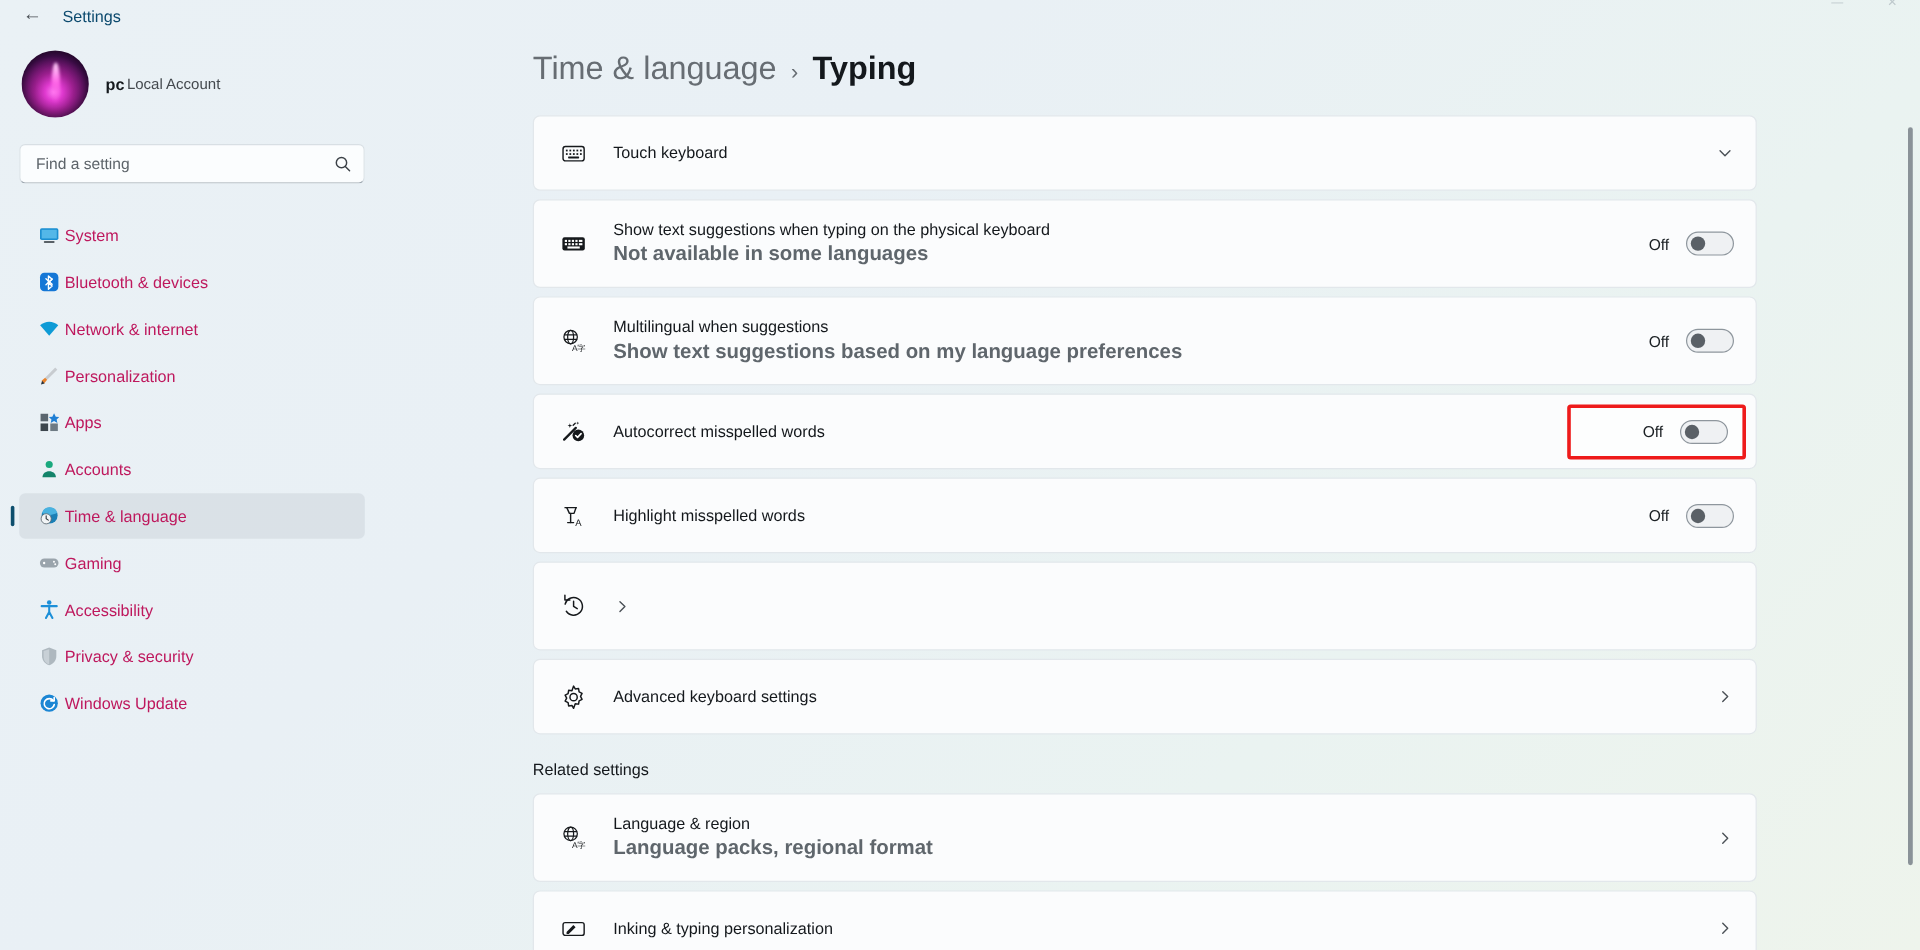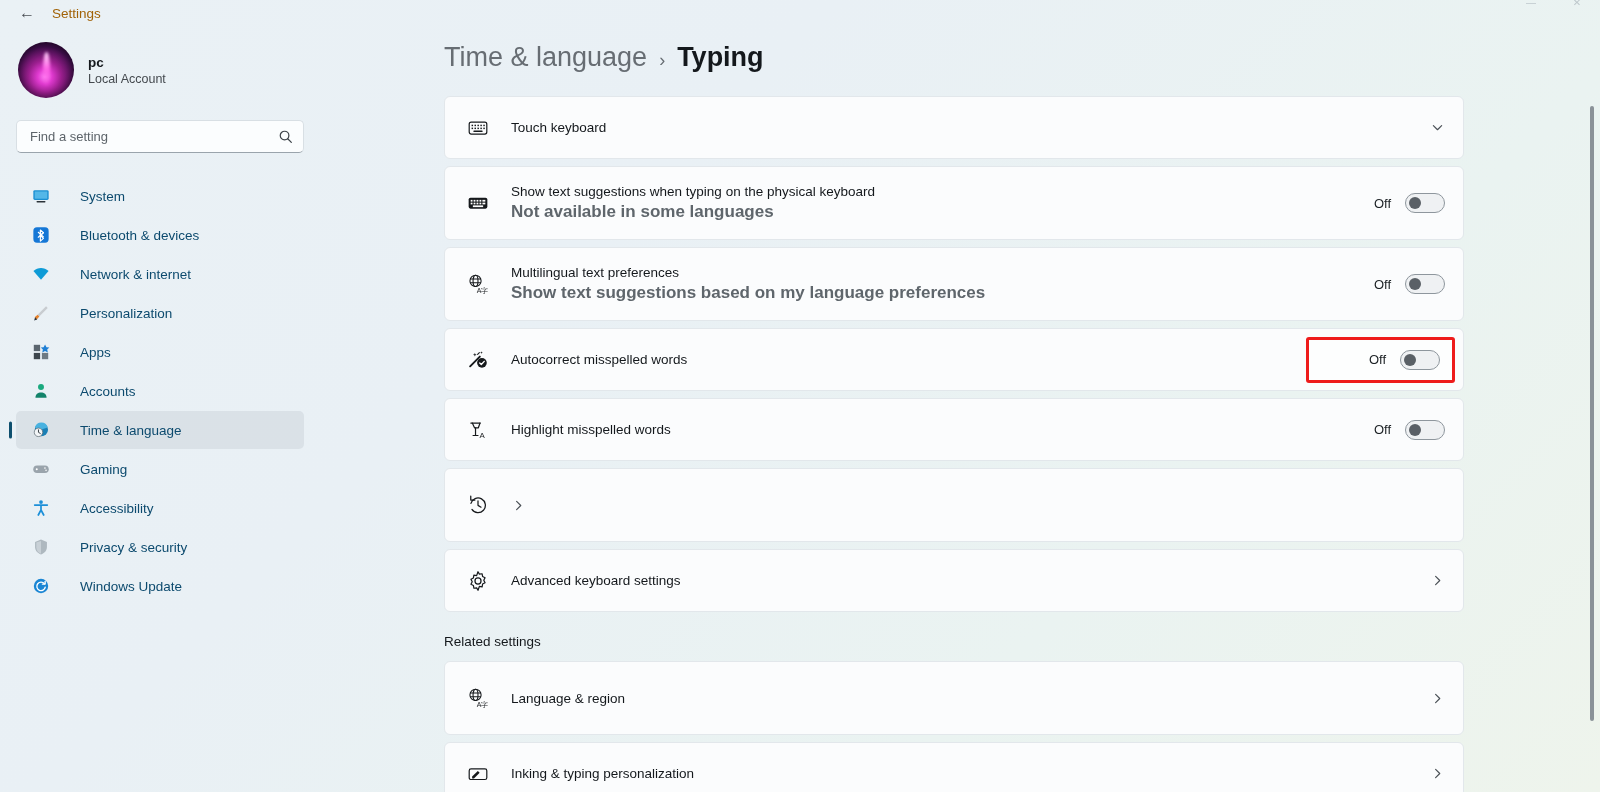--- a/index.html
+++ b/index.html
@@ -30,21 +30,21 @@
   #back-btn {
     width: 30px; height: 24px;
     display: flex; align-items: center; justify-content: center;
     color: #4a4f55;
     font-size: 16px;
     border-radius: 4px;
     cursor: pointer;
   }
   #app-title {
     font-size: 13.5px;
-    color: #a16207;
+    color: #0c4a6e;
     margin-left: 10px;
   }
   #win-controls {
     position: absolute;
     right: 0; top: 0;
     height: 26px;
     display: flex;
   }
   .win-btn {
     width: 46px; height: 26px;
@@ -84,21 +84,21 @@
   }
   #avatar::after {
     content: "";
     position: absolute;
     left: 44%; top: 18%;
     width: 7px; height: 62%;
     background: linear-gradient(180deg, #ffd9fb, #ff6ae8 45%, rgba(120,20,110,0));
     filter: blur(1.4px);
     border-radius: 50%;
   }
-  #account-text { display: flex; flex-direction: column; gap: 2px; }
+  #account-text { display: flex; flex-direction: row; gap: 2px; }
   #account-name { font-size: 13.5px; font-weight: 700; color: #15191d; }
   #account-type { font-size: 12.5px; color: #44494e; }
 
   #search-wrap {
     margin-top: 22px;
     height: 33px;
     background: #fbfdfe;
     border: 1px solid #d8dfe4;
     border-bottom: 1.6px solid #9aa4ac;
     border-radius: 5px;
@@ -117,26 +117,26 @@
   }
   #search-input::placeholder { color: #5d646a; }
   #search-icon { color: #3c4248; font-size: 14px; display: flex; }
 
   #nav { margin-top: 24px; display: flex; flex-direction: column; gap: 1px; }
   .nav-item {
     position: relative;
     height: 38px;
     display: flex;
     align-items: center;
-    gap: 30px;
+    gap: 4px;
     padding-left: 16px;
     border-radius: 5px;
     cursor: pointer;
     font-size: 13.5px;
-    color: #0c4a6e;
+    color: #be185d;
   }
   .nav-item.selected { background: rgba(190,200,208,.36); }
   .nav-item.selected::before {
     content: "";
     position: absolute;
     left: -7px; top: 50%;
     transform: translateY(-50%);
     width: 3px; height: 17px;
     background: #0e4f6e;
     border-radius: 2px;
@@ -461,21 +461,21 @@
         <span class="card-icon" style="display: flex; align-items: center; justify-content: center;">
           <svg width="22" height="22" viewBox="0 0 24 24" fill="none" stroke="#16191c" stroke-width="1.15">
             <circle cx="9.3" cy="8.6" r="6.1"></circle>
             <ellipse cx="9.3" cy="8.6" rx="2.7" ry="6.1"></ellipse>
             <path d="M3.4 6.6h11.8M3.4 10.7h11.8"></path>
             <text x="10.6" y="21.6" font-size="7.6" font-family="Liberation Sans, sans-serif" fill="#16191c" stroke="none">A</text>
             <text x="15.4" y="21.6" font-size="7.6" font-family="DejaVu Sans, sans-serif" fill="#16191c" stroke="none">字</text>
           </svg>
         </span>
         <div class="card-text">
-          <div class="card-title">Multilingual text preferences</div>
+          <div class="card-title">Multilingual when suggestions</div>
           <div class="card-sub">Show text suggestions based on my language preferences</div>
         </div>
         <div class="card-right">
           <span class="toggle-state">Off</span>
           <div class="toggle">
             <div class="knob"></div>
           </div>
         </div>
       </div>
       <div class="card highlighted">
@@ -559,20 +559,21 @@
           <svg width="22" height="22" viewBox="0 0 24 24" fill="none" stroke="#16191c" stroke-width="1.15">
             <circle cx="9.3" cy="8.6" r="6.1"></circle>
             <ellipse cx="9.3" cy="8.6" rx="2.7" ry="6.1"></ellipse>
             <path d="M3.4 6.6h11.8M3.4 10.7h11.8"></path>
             <text x="10.6" y="21.6" font-size="7.6" font-family="Liberation Sans, sans-serif" fill="#16191c" stroke="none">A</text>
             <text x="15.4" y="21.6" font-size="7.6" font-family="DejaVu Sans, sans-serif" fill="#16191c" stroke="none">字</text>
           </svg>
         </span>
         <div class="card-text">
           <div class="card-title">Language &amp; region</div>
+          <div class="card-sub">Language packs, regional format</div>
         </div>
         <div class="card-right">
           <span class="chev" style="display: flex; align-items: center; justify-content: center;">
             <svg width="15" height="15" viewBox="0 0 16 16" fill="none" stroke="currentColor" stroke-width="1.25" stroke-linecap="round" stroke-linejoin="round">
               <path d="M6 3.6L10.4 8 6 12.4"></path>
             </svg>
           </span>
         </div>
       </div>
       <div class="card">

